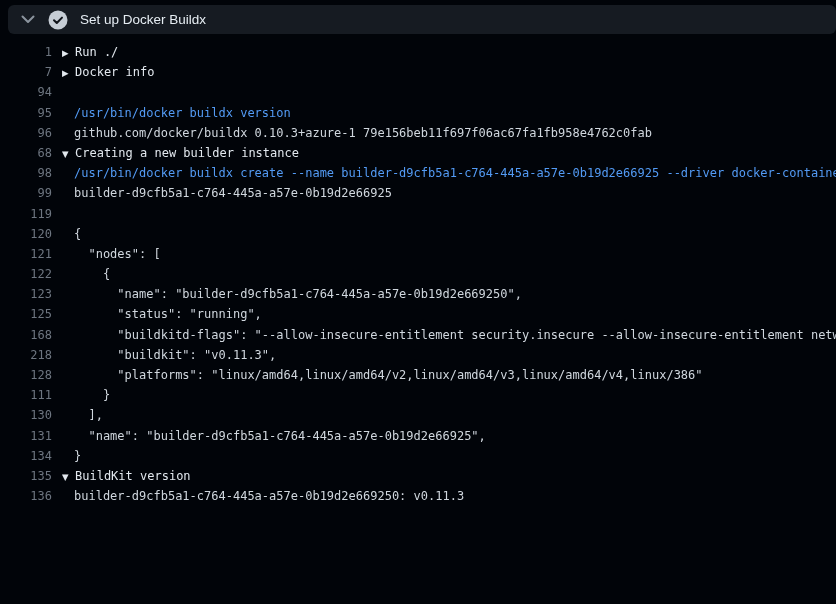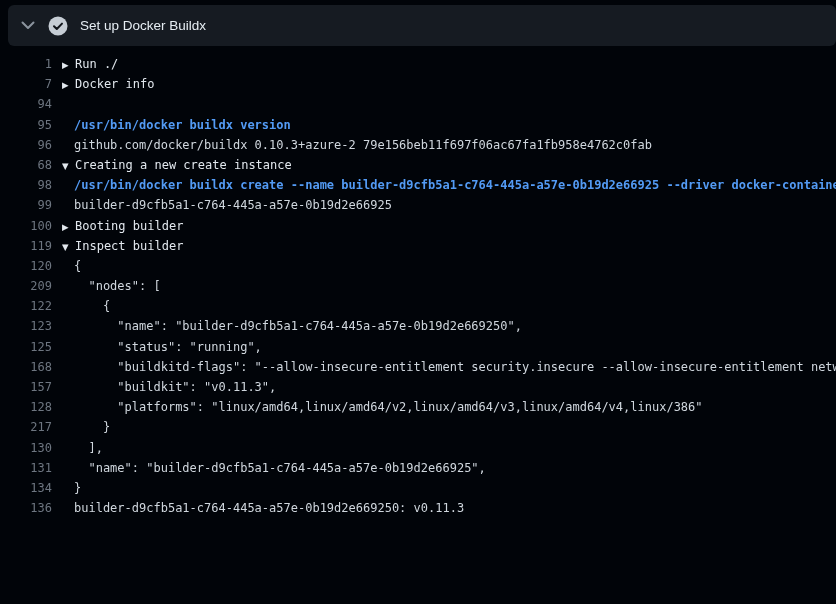--- a/index.html
+++ b/index.html
@@ -13,21 +13,21 @@
   .page {
     width: 836px;
     height: 604px;
     background: var(--bg, #010409);
     position: relative;
     font-family: "DejaVu Sans Mono", "Liberation Mono", monospace;
   }
   .step-header {
     margin: 5px 0 0 8px;
     width: calc(100% - 8px);
-    height: 41px;
+    height: 29px;
     background: var(--header-bg, #161b22);
     border-radius: 6px;
     display: flex;
     align-items: center;
     box-sizing: border-box;
     padding: 0 12px;
     cursor: pointer;
   }
   .chev-btn {
     width: 16px;
@@ -75,21 +75,21 @@
   .row .content {
     flex: none;
     margin-left: 22px;
     color: var(--text-color, #d0d7de);
   }
   .row.group { cursor: pointer; }
   .row.group .content {
     margin-left: 10px;
     color: var(--group-color, #e2e8ee);
   }
-  .row .content.command { color: var(--command-color, #539bf5); font-weight: bold; }
+  .row .content.command { color: var(--command-color, #539bf5); }
   .tri {
     display: inline-block;
     width: 13px;
     font-family: "DejaVu Sans", sans-serif;
     font-size: 8.5px;
     color: var(--group-color, #e2e8ee);
   }
 </style>
 </head>
 <body>
@@ -109,34 +109,34 @@
       </svg>
     </span>
     <span class="step-title">Set up Docker Buildx</span>
   </div>
 
   <div class="log">
       <div class="row group"><span class="num">1</span><span class="content"><span class="tri">▶</span><span>Run ./</span></span></div>
       <div class="row group"><span class="num">7</span><span class="content"><span class="tri">▶</span><span>Docker info</span></span></div>
       <div class="row group"><span class="num">94</span></div>
       <div class="row"><span class="num">95</span><span class="content command">/usr/bin/docker buildx version</span></div>
-      <div class="row"><span class="num">96</span><span class="content">github.com/docker/buildx 0.10.3+azure-2 79e156beb11f697f06ac67fa1fb958e4762c0fab</span></div>
-      <div class="row group"><span class="num">68</span><span class="content"><span class="tri">▼</span><span>Creating a new create instance</span></span></div>
+      <div class="row"><span class="num">96</span><span class="content">github.com/docker/buildx 0.10.3+azure-1 79e156beb11f697f06ac67fa1fb958e4762c0fab</span></div>
+      <div class="row group"><span class="num">68</span><span class="content"><span class="tri">▼</span><span>Creating a new builder instance</span></span></div>
       <div class="row"><span class="num">98</span><span class="content command">/usr/bin/docker buildx create --name builder-d9cfb5a1-c764-445a-a57e-0b19d2e66925 --driver docker-container</span></div>
       <div class="row"><span class="num">99</span><span class="content">builder-d9cfb5a1-c764-445a-a57e-0b19d2e66925</span></div>
-      <div class="row group"><span class="num">100</span><span class="content"><span class="tri">▶</span><span>Booting builder</span></span></div>
-      <div class="row group"><span class="num">119</span><span class="content"><span class="tri">▼</span><span>Inspect builder</span></span></div>
+      <div class="row group"><span class="num">119</span></div>
       <div class="row"><span class="num">120</span><span class="content">{</span></div>
-      <div class="row"><span class="num">209</span><span class="content">  "nodes": [</span></div>
+      <div class="row"><span class="num">121</span><span class="content">  "nodes": [</span></div>
       <div class="row"><span class="num">122</span><span class="content">    {</span></div>
       <div class="row"><span class="num">123</span><span class="content">      "name": "builder-d9cfb5a1-c764-445a-a57e-0b19d2e669250",</span></div>
       <div class="row"><span class="num">125</span><span class="content">      "status": "running",</span></div>
       <div class="row"><span class="num">168</span><span class="content">      "buildkitd-flags": "--allow-insecure-entitlement security.insecure --allow-insecure-entitlement network.host",</span></div>
-      <div class="row"><span class="num">157</span><span class="content">      "buildkit": "v0.11.3",</span></div>
+      <div class="row"><span class="num">218</span><span class="content">      "buildkit": "v0.11.3",</span></div>
       <div class="row"><span class="num">128</span><span class="content">      "platforms": "linux/amd64,linux/amd64/v2,linux/amd64/v3,linux/amd64/v4,linux/386"</span></div>
-      <div class="row"><span class="num">217</span><span class="content">    }</span></div>
+      <div class="row"><span class="num">111</span><span class="content">    }</span></div>
       <div class="row"><span class="num">130</span><span class="content">  ],</span></div>
       <div class="row"><span class="num">131</span><span class="content">  "name": "builder-d9cfb5a1-c764-445a-a57e-0b19d2e66925",</span></div>
       <div class="row"><span class="num">134</span><span class="content">}</span></div>
+      <div class="row group"><span class="num">135</span><span class="content"><span class="tri">▼</span><span>BuildKit version</span></span></div>
       <div class="row"><span class="num">136</span><span class="content">builder-d9cfb5a1-c764-445a-a57e-0b19d2e669250: v0.11.3</span></div>
     </div>
 
 </div>
 
 </body></html>

